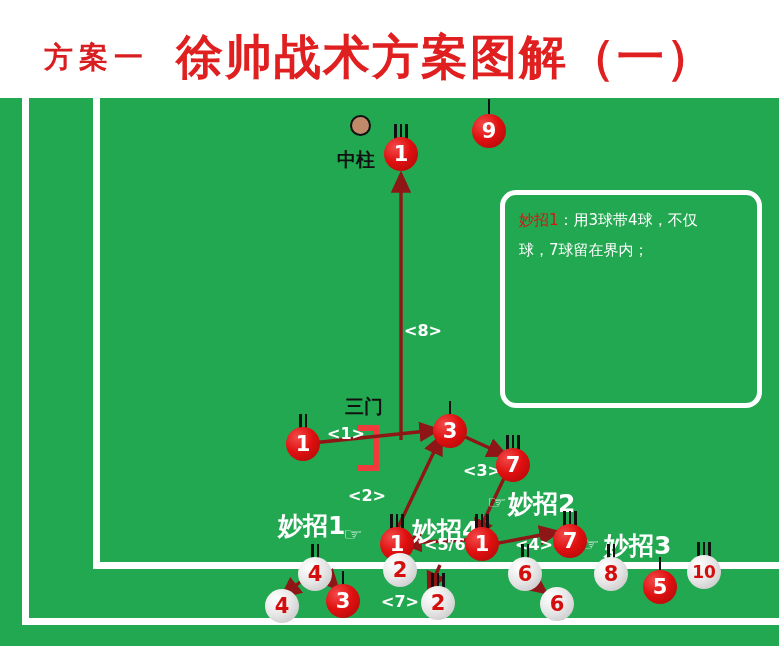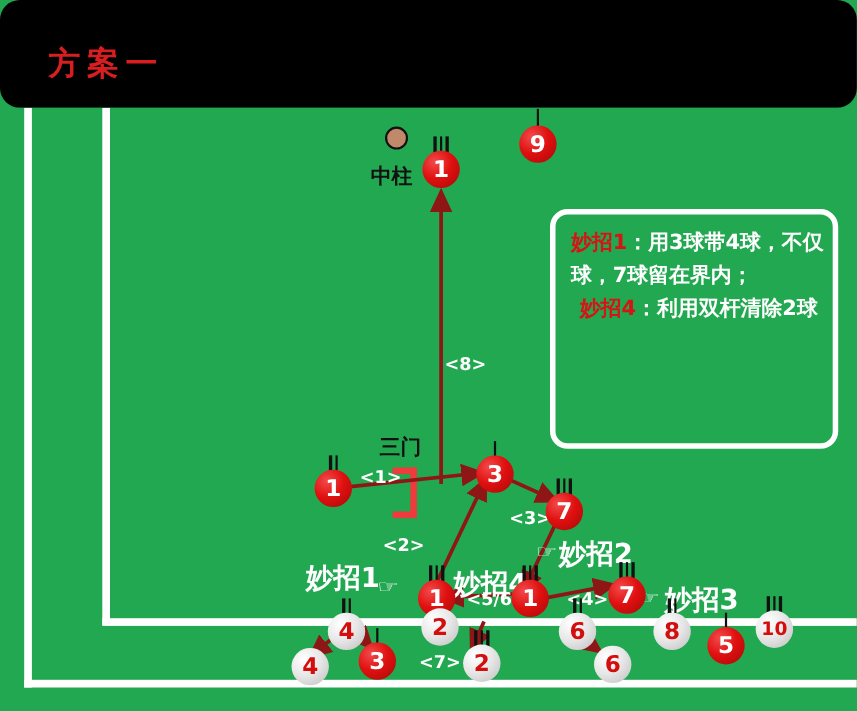--- a/index.html
+++ b/index.html
@@ -6,22 +6,21 @@
   body{
     width:779px;height:646px;overflow:hidden;
     font-family:"Liberation Sans","DejaVu Sans",sans-serif;
     background:#22a850;
   }
   #stage{position:relative;width:779px;height:646px;overflow:hidden;background:#22a850;}
 
   
   .banner{
     position:absolute;left:0;top:0;width:779px;height:98px;
-    background:#000000;
-    border-radius:18px;
+    background:#ffffff;
   }
   .banner-sub{
     position:absolute;left:44px;top:38px;
     font-family:"DejaVu Serif","Liberation Serif",serif;
     font-size:29px;font-weight:bold;color:#d81e20;letter-spacing:6px;
     white-space:nowrap;
   }
   .banner-main{
     position:absolute;left:176px;top:26px;
     font-family:"DejaVu Sans","Liberation Sans",sans-serif;
@@ -35,21 +34,21 @@
   .line{position:absolute;background:#ffffff;}
 
   
   .legend{
     position:absolute;left:500px;top:190px;width:262px;height:218px;
     border:5px solid #ffffff;border-radius:16px;
     box-sizing:border-box;
     padding:10px 12px 0 14px;
   }
   .legend-line{
-    font-size:19px;font-weight:bold;color:#ffffff;
+    font-size:15px;font-weight:normal;color:#ffffff;
     line-height:30px;white-space:nowrap;
     font-family:"DejaVu Sans","Liberation Sans",sans-serif;
   }
   .legend-line .hl{color:#d61414;}
   .legend-line.indent{padding-left:8px;}
 
   
   .ball{
     position:absolute;width:34px;height:34px;border-radius:50%;
     display:flex;align-items:center;justify-content:center;
@@ -92,20 +91,21 @@
 
   svg.paths{position:absolute;left:0;top:0;width:779px;height:646px;pointer-events:none;}
 </style>
 </head>
 <body>
 
 <div id="stage">
 
   <div class="banner">
     <div class="banner-sub">方案一</div>
+    <div class="banner-main">徐帅战术方案图解（一）</div>
   </div>
 
   <div class="pitch">
 
     <div class="line" style="left:22px;top:0;width:7px;height:527px;"></div>
     <div class="line" style="left:22px;top:520px;width:757px;height:7px;"></div>
     <div class="line" style="left:93px;top:0;width:7px;height:470px;"></div>
     <div class="line" style="left:93px;top:464px;width:686px;height:7px;"></div>
 
     <div class="gate" style="top:327px;"></div>
@@ -140,21 +140,20 @@
 
       <path d="M521,574 L545,592"></path>
 
       <path d="M440,565 L429,590"></path>
     </g>
   </svg>
 
   <div class="legend" id="legend">
       <div class="legend-line"><span class="hl">妙招1</span><span>：用3球带4球，不仅</span></div>
       <div class="legend-line"><span>球，7球留在界内；</span></div>
-      <div class="legend-line indent"><span class="hl">妙招4</span><span>：利用双杆清除2球</span></div>
     </div>
 
   <div class="lbl lbl-black" style="left:337px;top:147px;">中柱</div>
   <div class="lbl lbl-black" style="left:345px;top:394px;">三门</div>
 
   <div id="step-labels">
       <div class="lbl lbl-step" style="left: 404px; top: 321px;">&lt;8&gt;</div>
       <div class="lbl lbl-step" style="left: 327px; top: 424px;">&lt;1&gt;</div>
       <div class="lbl lbl-step" style="left: 348px; top: 486px;">&lt;2&gt;</div>
       <div class="lbl lbl-step" style="left: 463px; top: 461px;">&lt;3&gt;</div>

